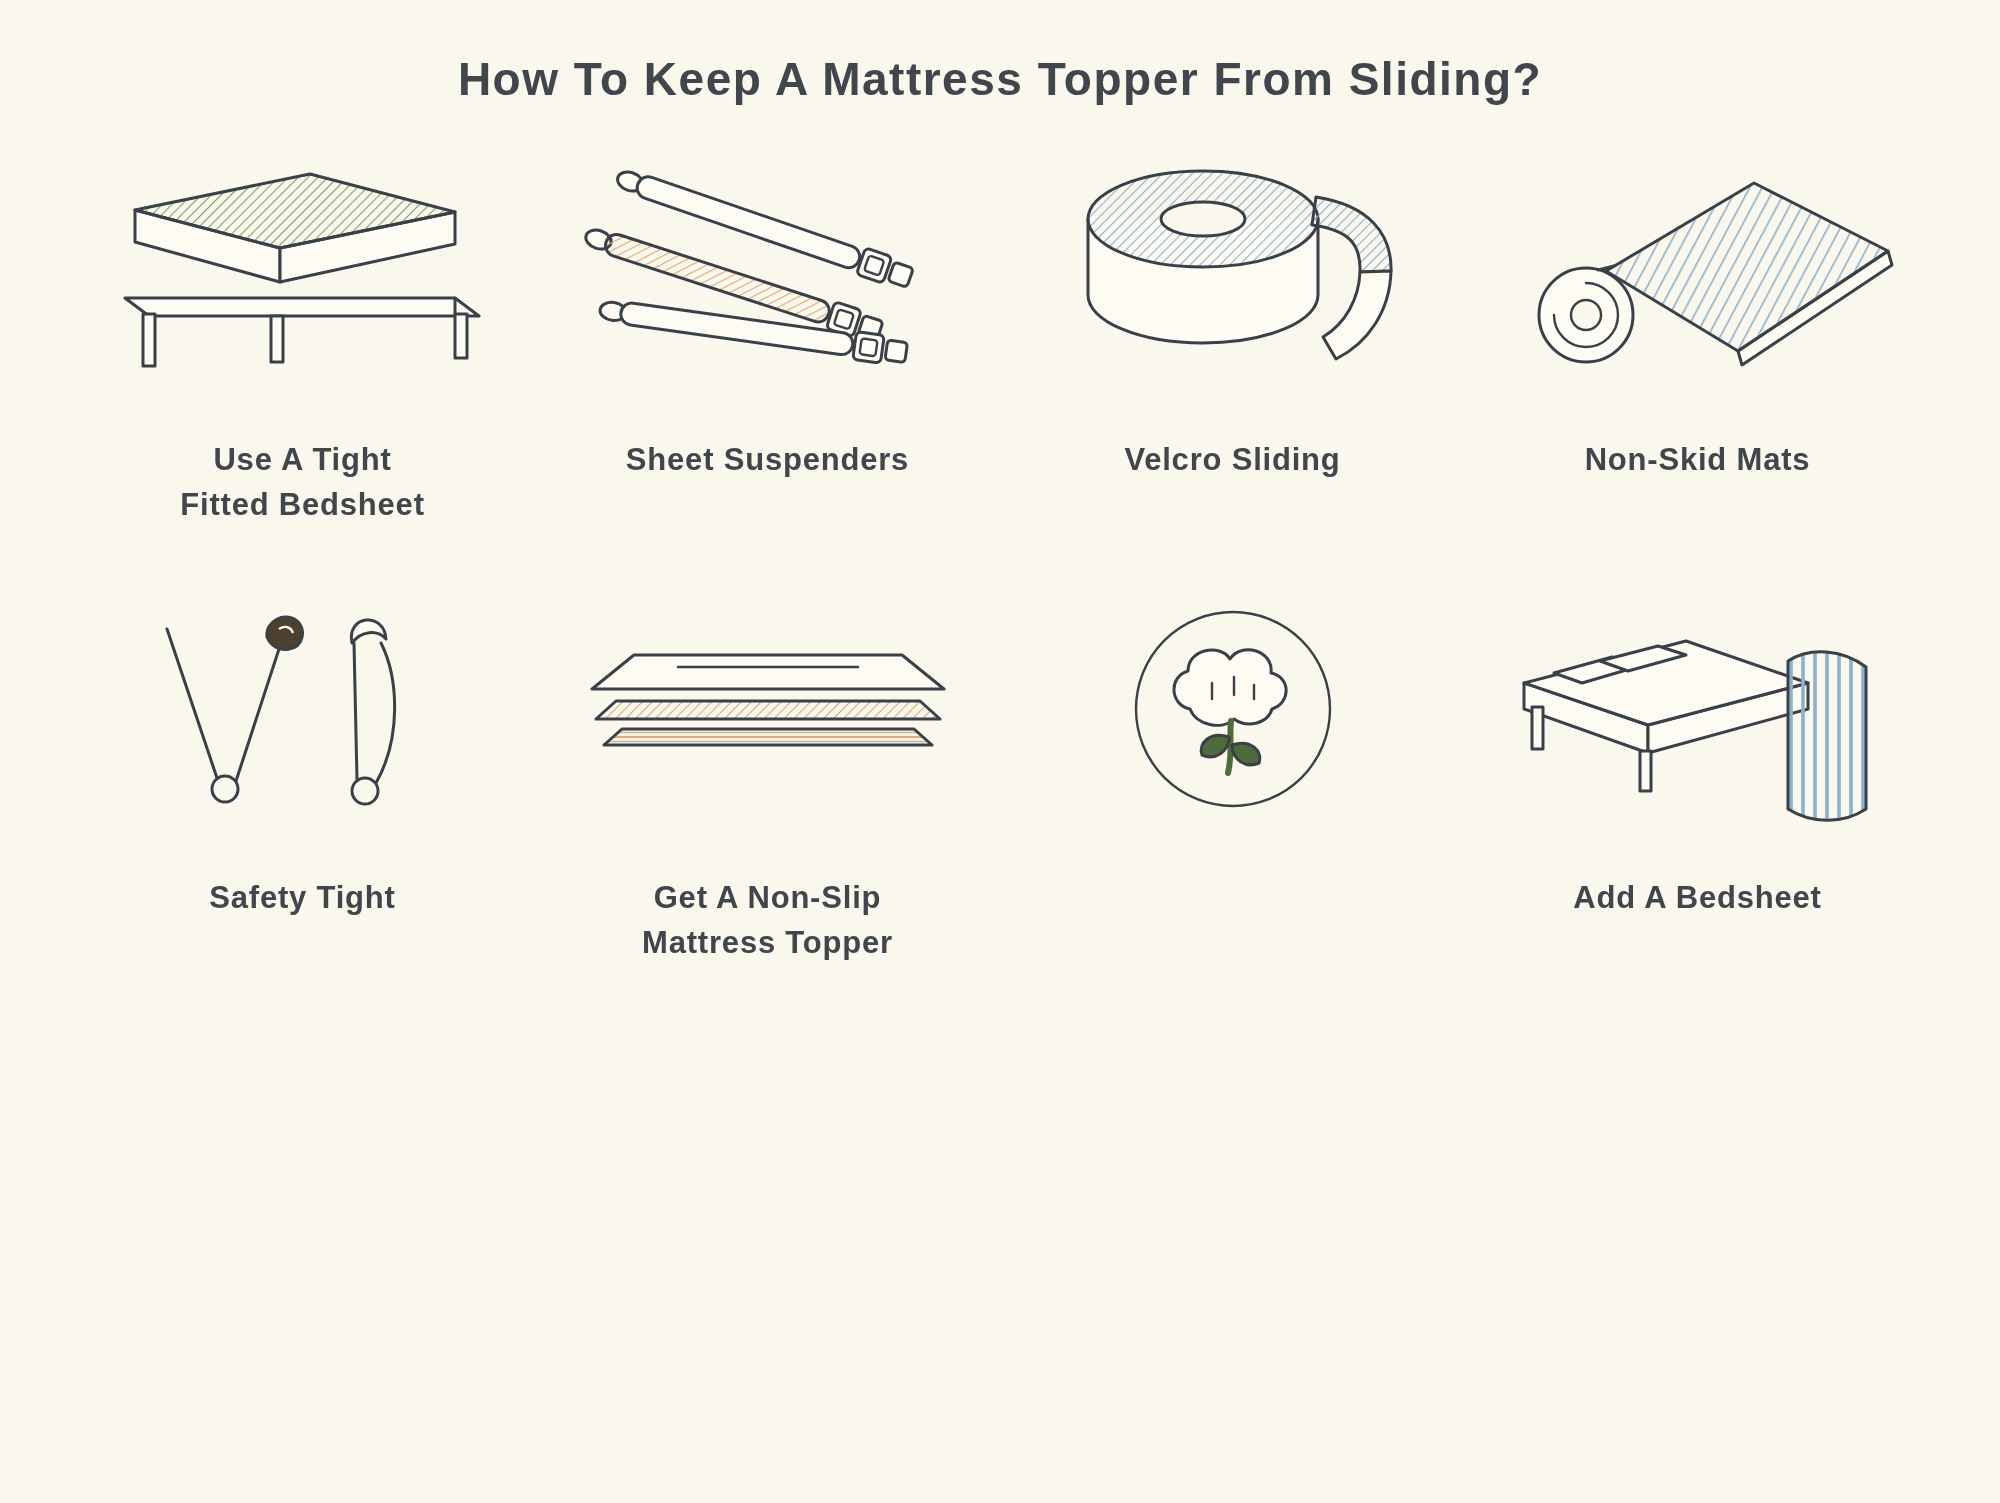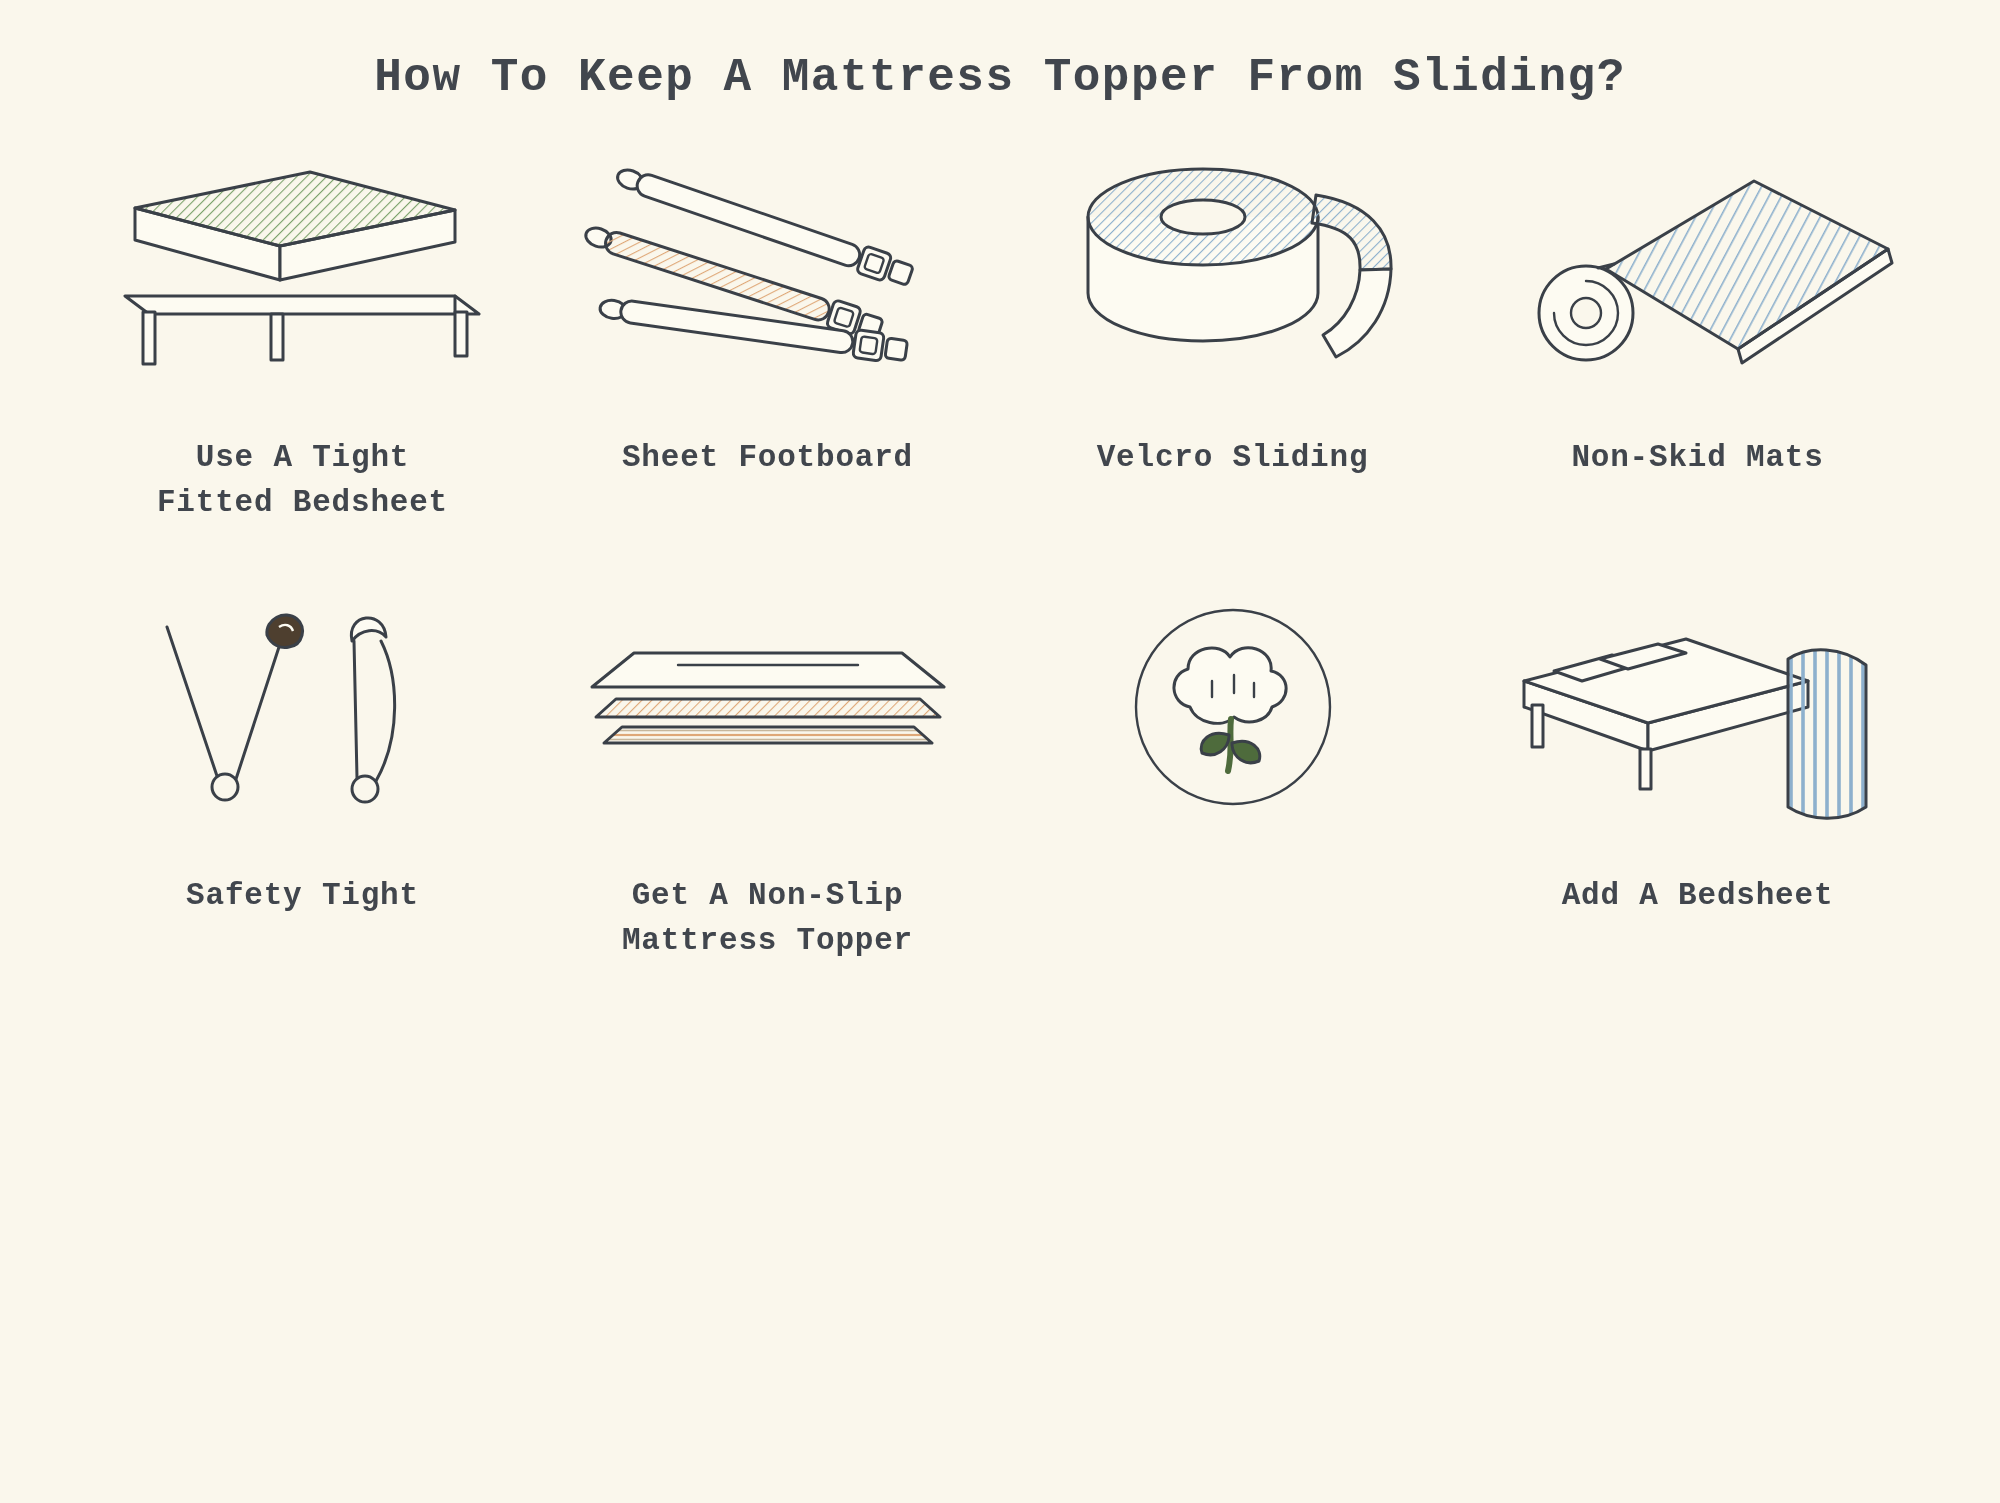--- a/index.html
+++ b/index.html
@@ -5,21 +5,21 @@
   :root{
     --bg:#faf7ec;
     --ink:#3a4048;
     --text:#41464d;
   }
   *{box-sizing:border-box;}
   html,body{margin:0;padding:0;background:var(--bg);}
   .canvas{
     width:2000px;height:1503px;position:relative;overflow:hidden;
     background:var(--bg);
-    font-family:Liberation Mono, monospace;
+    font-family:Liberation Sans, sans-serif;
     color:var(--text);
   }
   .page-title{
     padding-top:52px;
     text-align:center;
     font-size:46px;
     font-weight:bold;
     letter-spacing:1.5px;
     color:var(--text);
   }
@@ -132,21 +132,21 @@
 
           <g transform="translate(38,158) rotate(8)">
             <ellipse class="ink paper" cx="4" cy="14" rx="13" ry="9"></ellipse>
             <rect class="ink paper" x="12" y="3" width="234" height="22" rx="11"></rect>
             <rect class="ink paper" x="248" y="0" width="28" height="28" rx="5"></rect>
             <rect class="ink paper thin" x="254" y="6" width="16" height="16" rx="3"></rect>
             <rect class="ink paper" x="280" y="4" width="20" height="20" rx="4"></rect>
           </g>
         </svg>
       </div>
-      <div class="label">Sheet Footboard</div>
+      <div class="label">Sheet Suspenders</div>
     </div>
 
     <div class="cell">
       <div class="icon-box">
         <svg width="390" height="270" viewBox="0 0 390 270">
 
           <path class="ink paper" d="M50 80 L50 156 A115 48 0 0 0 280 156 L280 80"></path>
 
           <ellipse class="ink" fill="url(#hatchBlue)" cx="165" cy="80" rx="115" ry="48"></ellipse>
           <ellipse class="ink bgfill" cx="165" cy="80" rx="42" ry="17"></ellipse>

